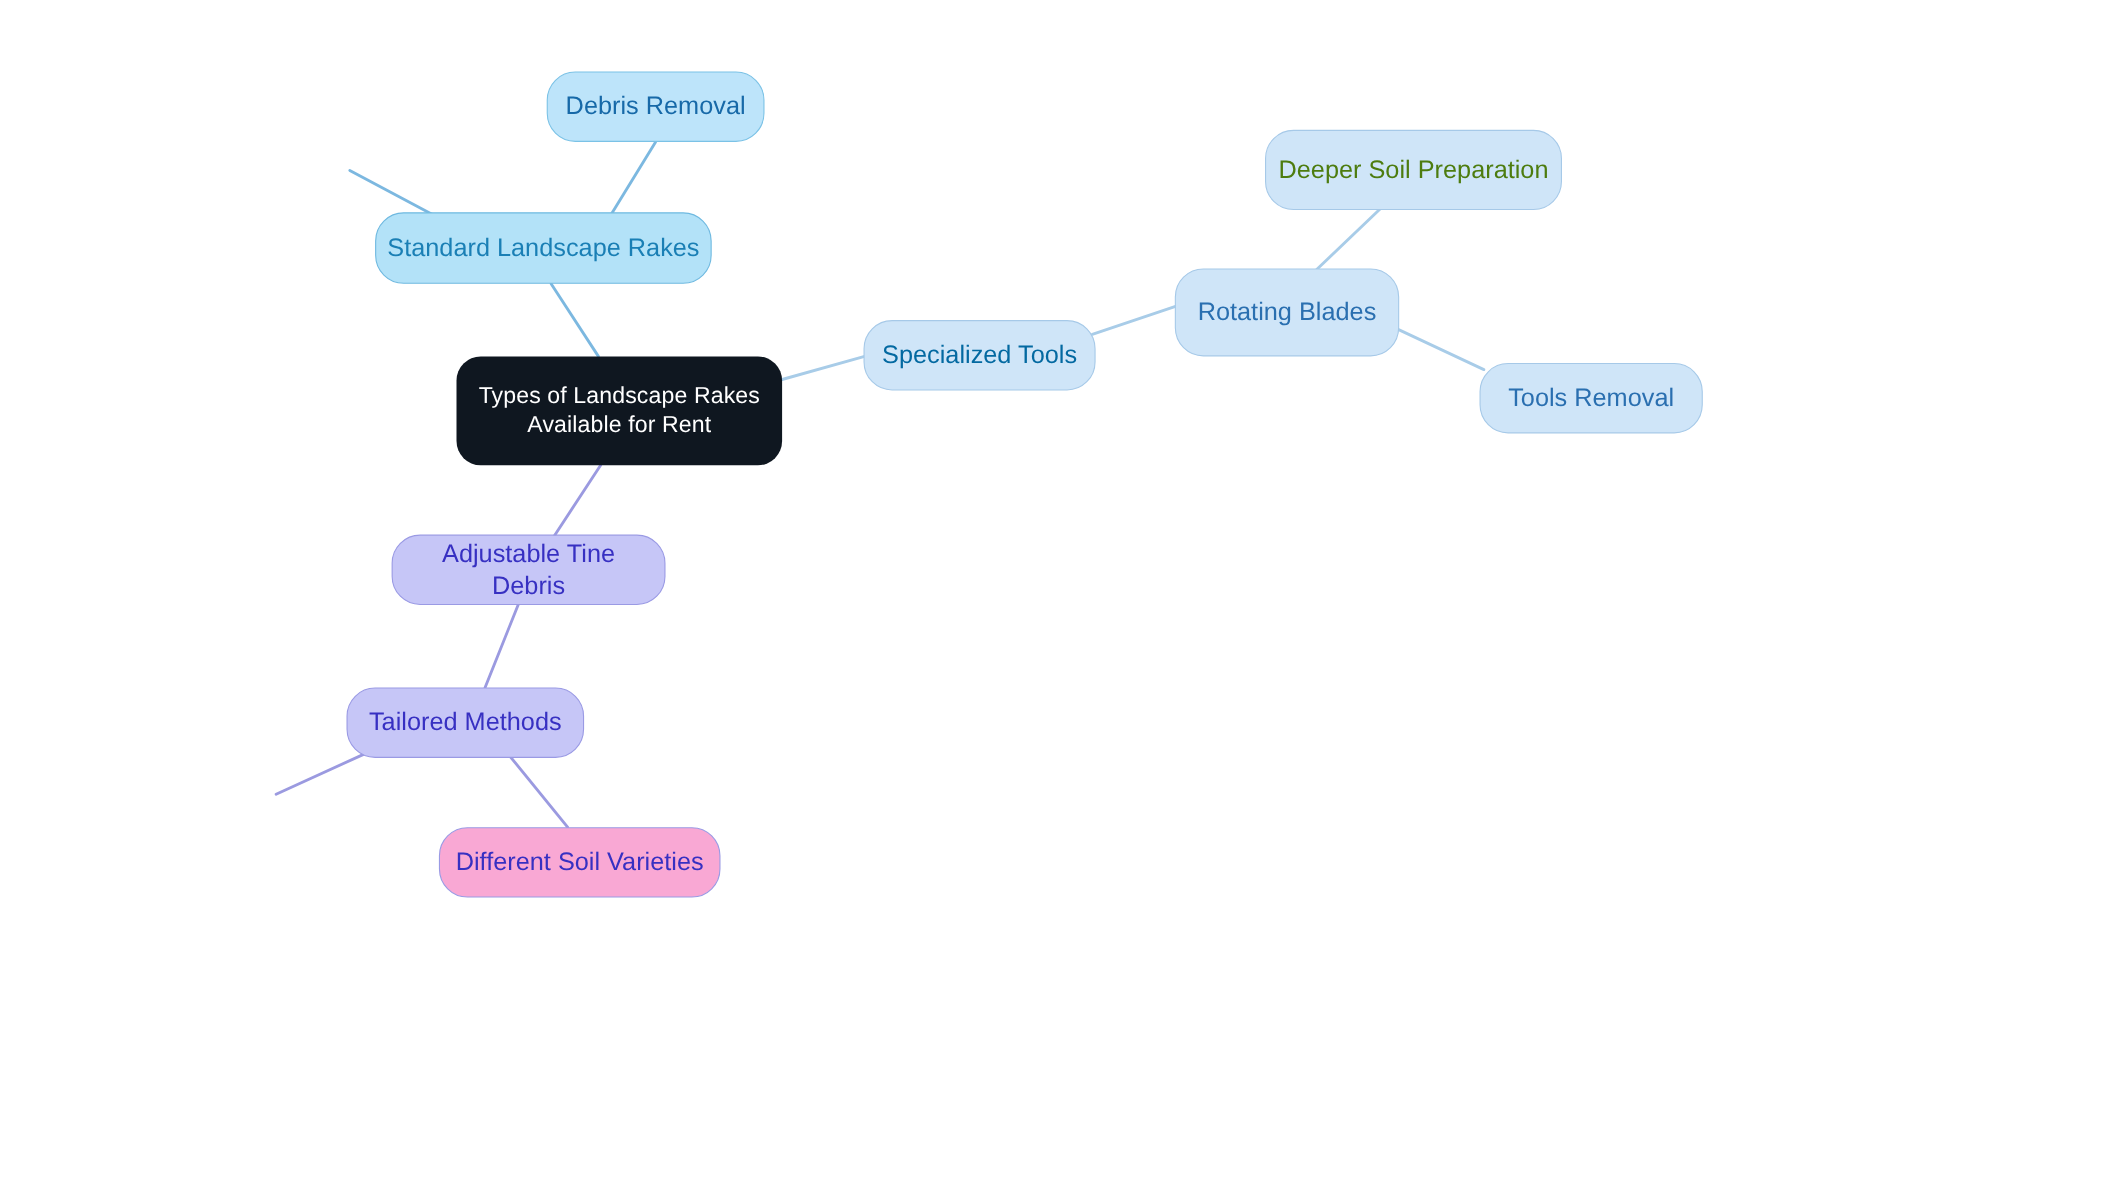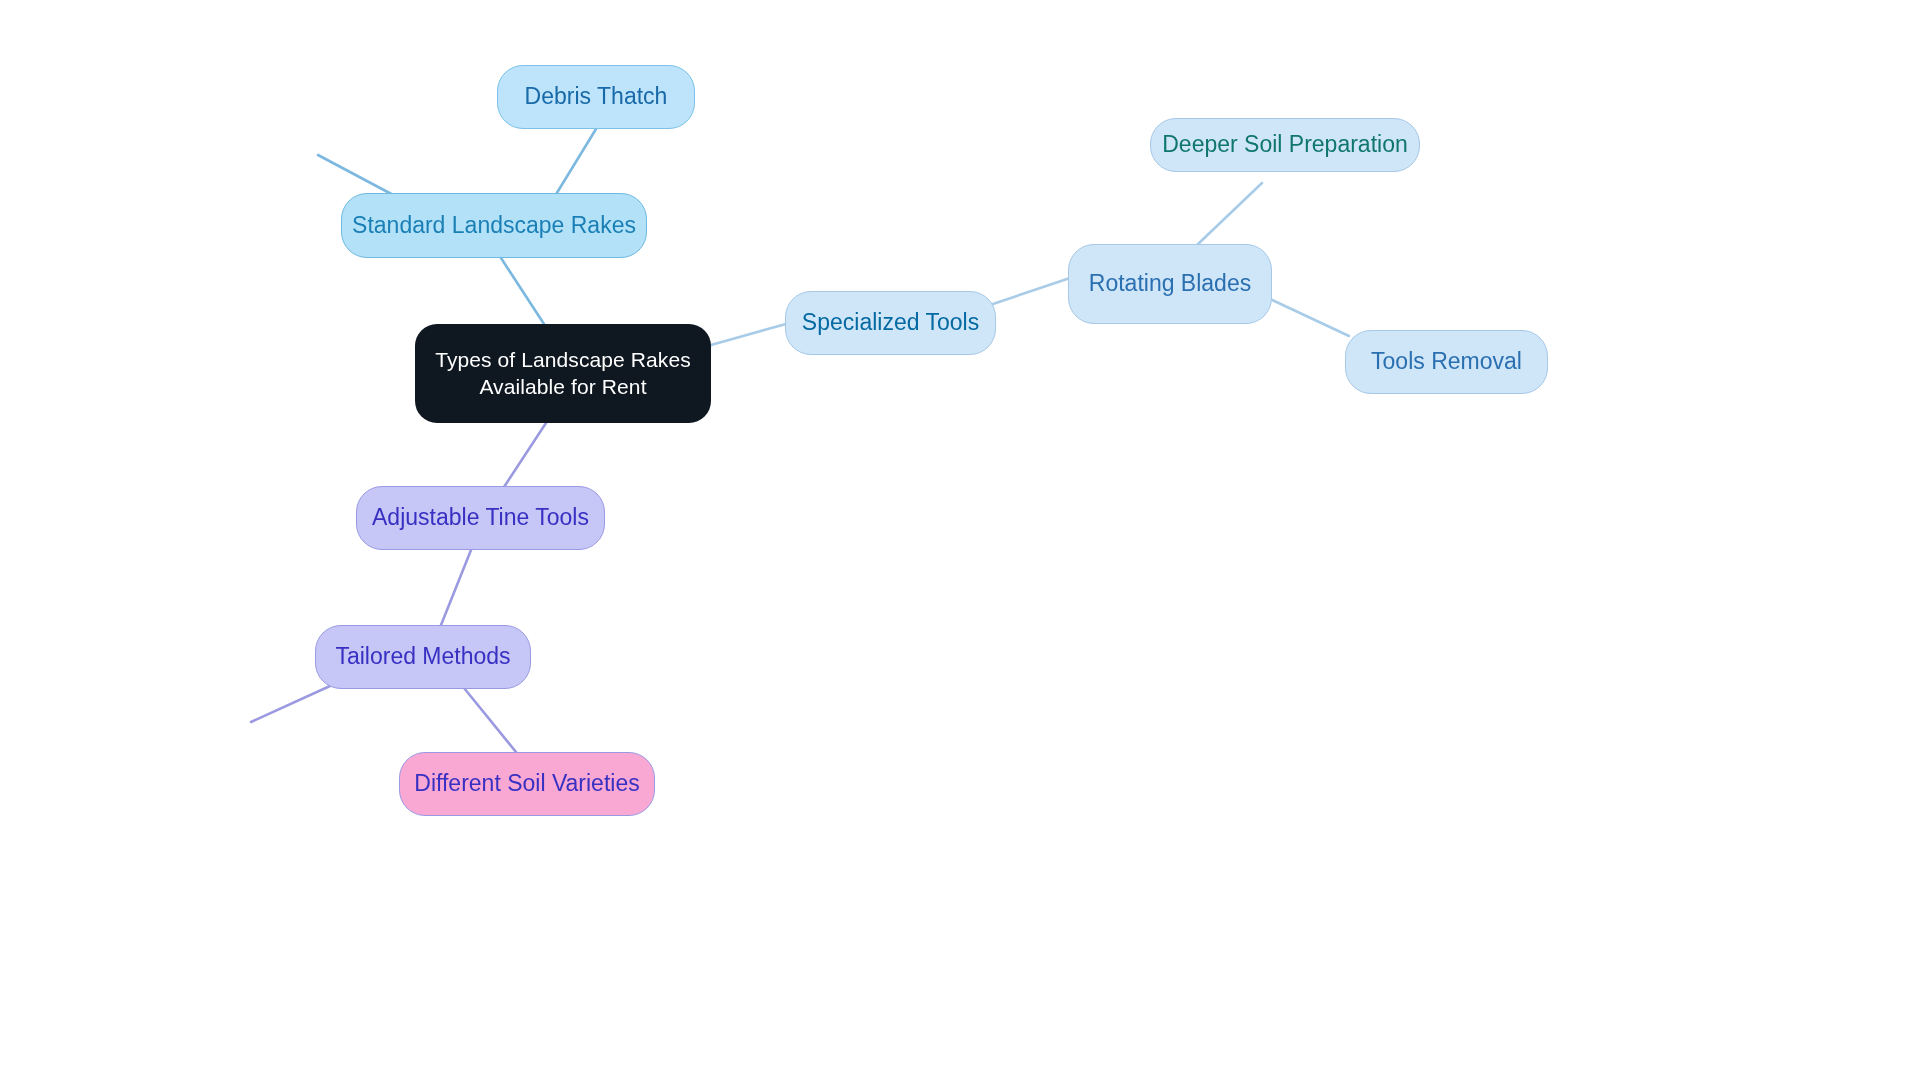--- a/index.html
+++ b/index.html
@@ -71,30 +71,30 @@
       <line x1="330" y1="686" x2="251" y2="722" stroke="#9b9ae0" stroke-width="2.6" stroke-linecap="round"></line>
       <line x1="464" y1="688" x2="516" y2="752" stroke="#9b9ae0" stroke-width="2.6" stroke-linecap="round"></line>
     </svg>
 
   <div class="node root" id="n-root" style="left: 415px; top: 324px; width: 296px; height: 99px; background: rgb(15, 23, 32); border-color: rgb(15, 23, 32); color: rgb(255, 255, 255);">Types of Landscape Rakes
 Available for Rent</div>
 
   <div class="node branch" id="n-standard_rakes" style="left: 341px; top: 193px; width: 306px; height: 65px; background: rgb(179, 226, 248); border-color: rgb(111, 185, 224); color: rgb(26, 127, 181);">Standard Landscape Rakes</div>
 
 
-  <div class="node leaf" id="n-debris_removal" style="left: 497px; top: 65px; width: 198px; height: 64px; background: rgb(189, 228, 250); border-color: rgb(123, 194, 230); color: rgb(23, 105, 168);">Debris Thatch</div>
+  <div class="node leaf" id="n-debris_removal" style="left: 497px; top: 65px; width: 198px; height: 64px; background: rgb(189, 228, 250); border-color: rgb(123, 194, 230); color: rgb(23, 105, 168);">Debris Removal</div>
 
   <div class="node branch" id="n-specialized_tools" style="left: 785px; top: 291px; width: 211px; height: 64px; background: rgb(207, 229, 248); border-color: rgb(166, 201, 232); color: #0369a1;">Specialized Tools</div>
 
   <div class="node leaf" id="n-rotating_blades" style="left: 1068px; top: 244px; width: 204px; height: 80px; background: rgb(207, 229, 248); border-color: rgb(166, 201, 232); color: rgb(42, 111, 176);">Rotating Blades</div>
 
-  <div class="node leaf" id="n-deeper_soil_preparation" style="left: 1150px; top: 118px; width: 270px; height: 54px; background: rgb(207, 229, 248); border-color: rgb(166, 201, 232); color: #0f766e;">Deeper Soil Preparation</div>
+  <div class="node leaf" id="n-deeper_soil_preparation" style="left: 1150px; top: 118px; width: 270px; height: 73px; background: rgb(207, 229, 248); border-color: rgb(166, 201, 232); color: #4d7c0f;">Deeper Soil Preparation</div>
 
   <div class="node leaf" id="n-thatch_removal" style="left: 1345px; top: 330px; width: 203px; height: 64px; background: rgb(207, 229, 248); border-color: rgb(166, 201, 232); color: rgb(42, 111, 176);">Tools Removal</div>
 
-  <div class="node branch" id="n-adjustable_tine_tools" style="left: 356px; top: 486px; width: 249px; height: 64px; background: rgb(198, 198, 247); border-color: rgb(154, 154, 228); color: rgb(55, 48, 194);">Adjustable Tine Tools</div>
+  <div class="node branch" id="n-adjustable_tine_tools" style="left: 356px; top: 486px; width: 249px; height: 64px; background: rgb(198, 198, 247); border-color: rgb(154, 154, 228); color: rgb(55, 48, 194);">Adjustable Tine Debris</div>
 
   <div class="node leaf" id="n-tailored_methods" style="left: 315px; top: 625px; width: 216px; height: 64px; background: rgb(198, 198, 247); border-color: rgb(154, 154, 228); color: rgb(55, 48, 194);">Tailored Methods</div>
 
 
   <div class="node leaf" id="n-different_soil_varieties" style="left: 399px; top: 752px; width: 256px; height: 64px; background: #f9a8d4; border-color: rgb(154, 154, 228); color: rgb(55, 48, 194);">Different Soil Varieties</div>
 
 </div>
 
 </body></html>

